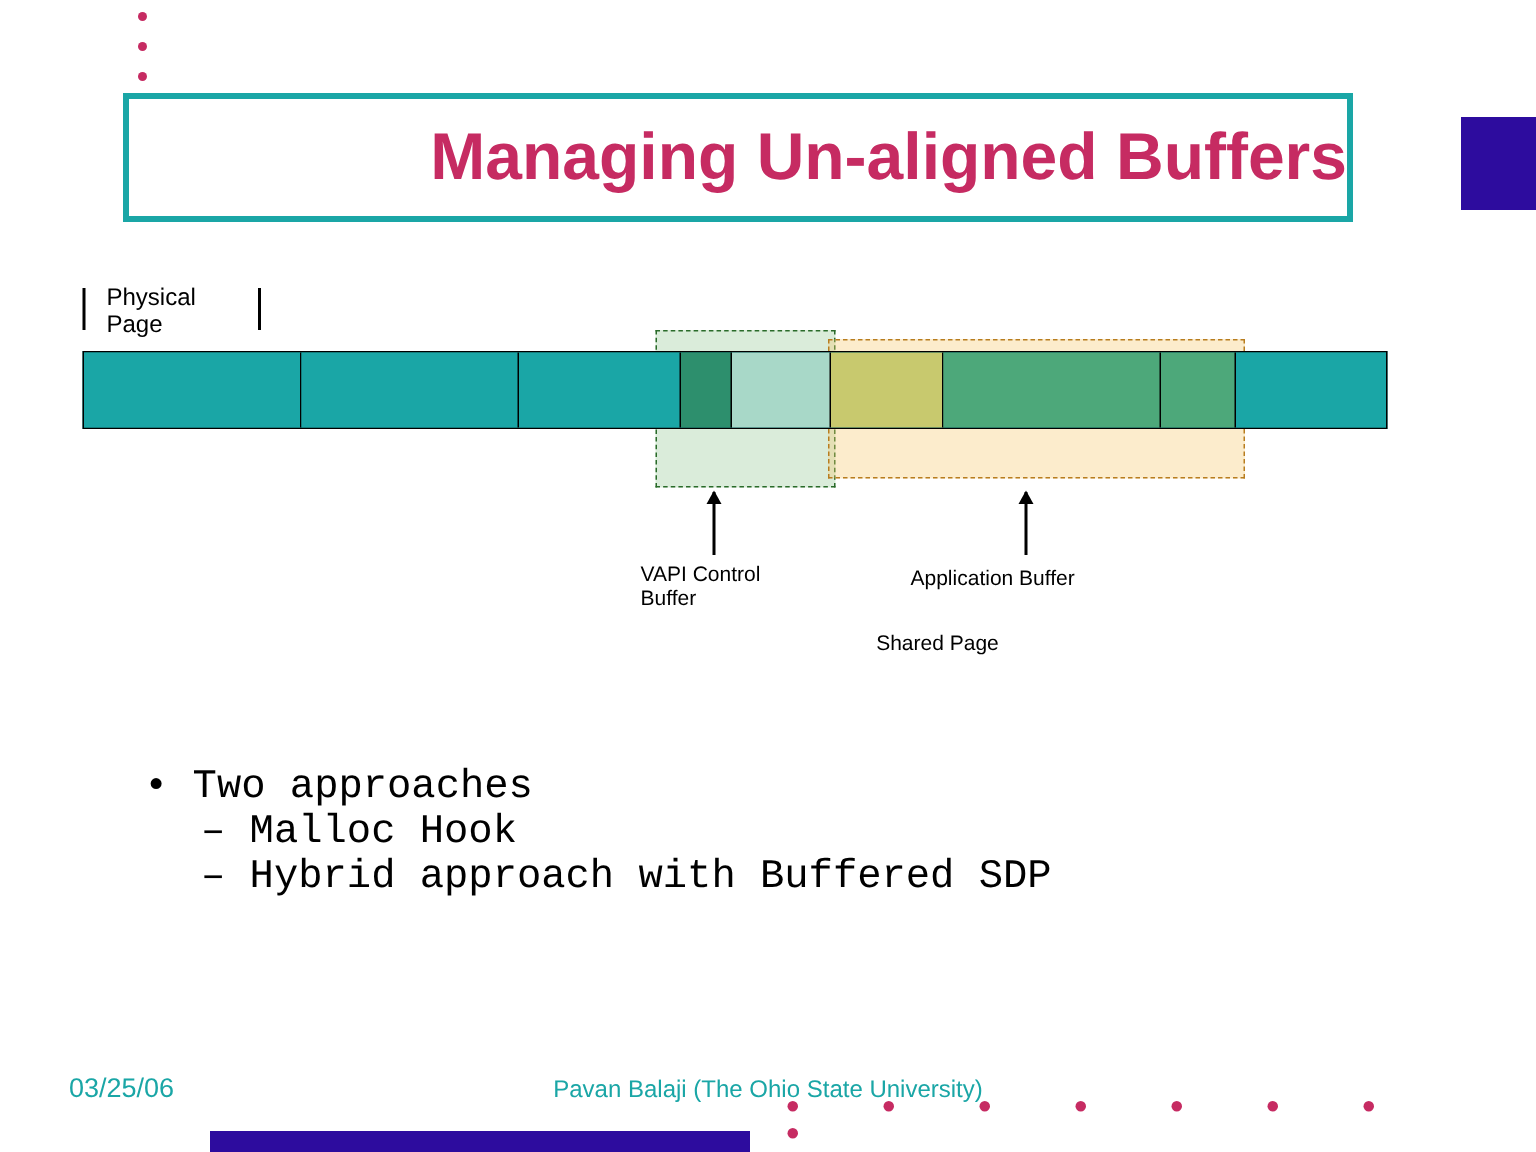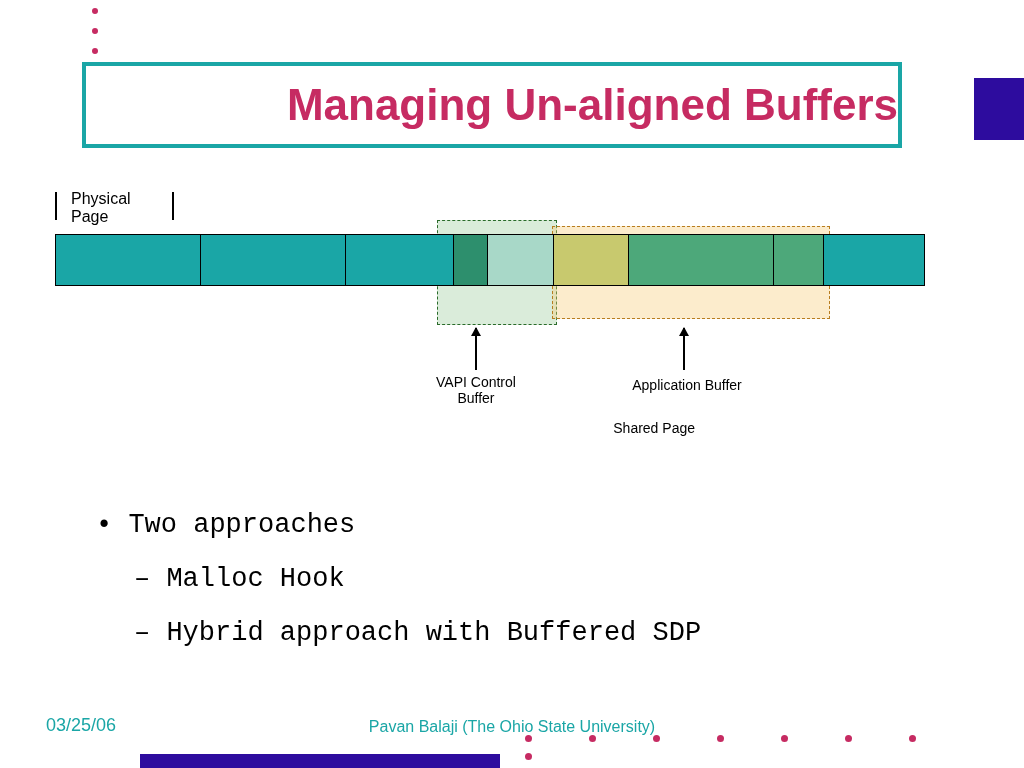--- a/index.html
+++ b/index.html
@@ -85,32 +85,32 @@
   .arrow::before {
     content: ''; position: absolute; top: -1px; left: -4px;
     border-left: 5px solid transparent;
     border-right: 5px solid transparent;
     border-bottom: 9px solid #000;
   }
   .arrow1 { top: 136px; left: 420px; height: 42px; }
   .arrow2 { top: 136px; left: 628px; height: 42px; }
   .cap {
     position: absolute; font-family: Arial, sans-serif;
-    font-size: 14px; color: #000; text-align: center;
+    font-size: 14px; color: #000; 
   }
   .cap.vapi { top: 182px; left: 372px; width: 98px; }
   .cap.app { top: 185px; left: 552px; width: 160px; }
-  .cap.shared { top: 228px; left: 500px; width: 140px; text-align: right; }
+  .cap.shared { top: 228px; left: 500px; width: 140px; text-align: center; }
   
   .bullets {
     position: absolute; top: 510px; left: 96px;
     font-size: 27px; color: #000; font-family: Liberation Mono, monospace;
   }
   .bullets .b1::before { content: "• "; }
-  .bullets .b2 { margin-left: 38px; margin-top: 24px; }
+  .bullets .b2 { margin-left: 38px; margin-top: 0; }
   .bullets .b2::before { content: "– "; }
   
   .footer-date {
     position: absolute; bottom: 32px; left: 46px;
     font-size: 18px; color: #1aa6a6;
   }
   .footer-author {
     position: absolute; bottom: 32px; left: 0; width: 1024px;
     text-align: center; font-size: 16px; color: #1aa6a6;
   }

